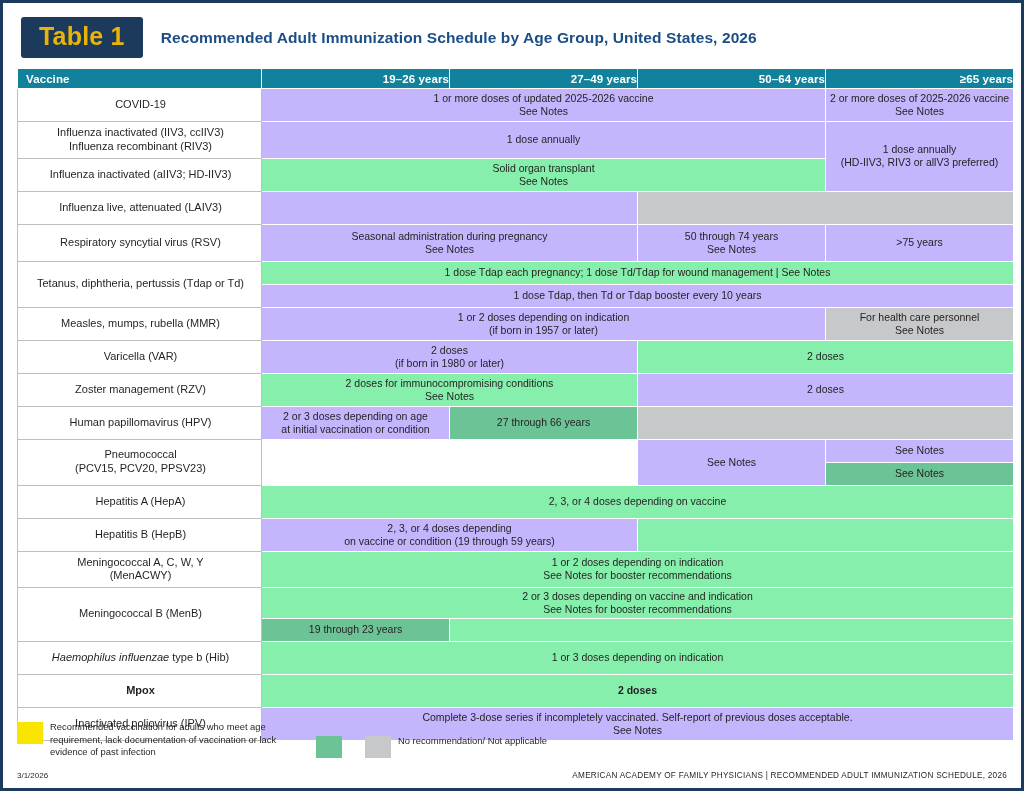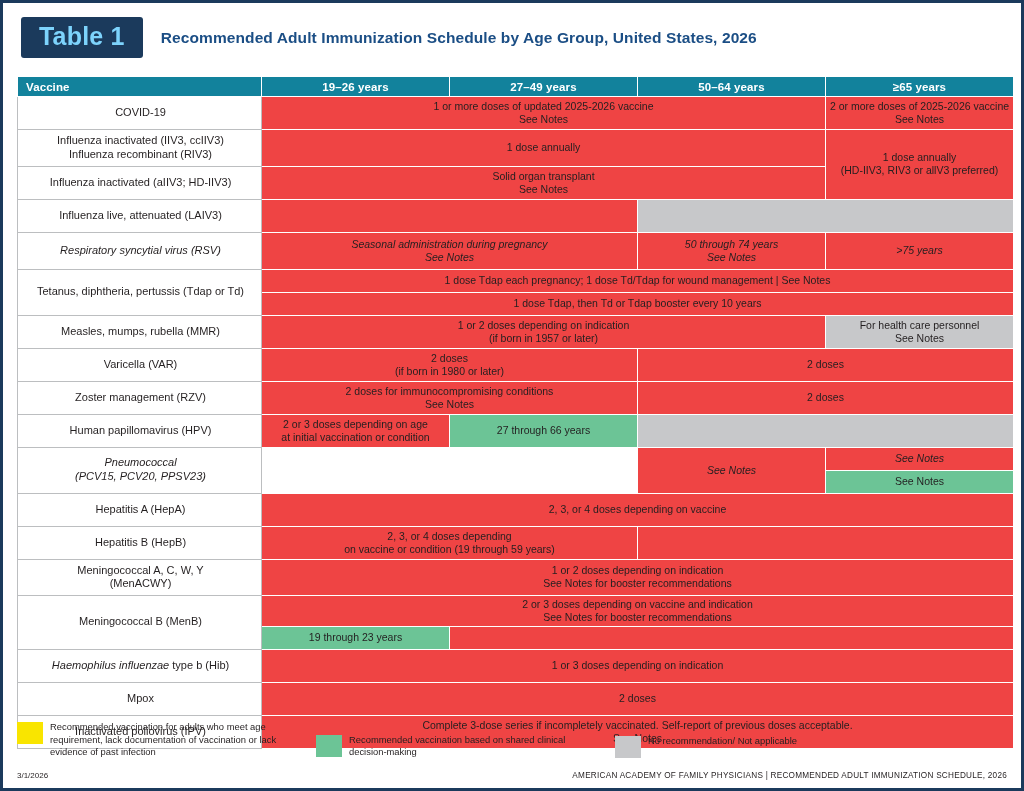--- a/index.html
+++ b/index.html
@@ -18,55 +18,55 @@
     padding:0;
     overflow:hidden;
   }
   
   .header{
     display:flex;align-items:center;
     padding:14px 0 10px 18px;
   }
   .table-badge{
     background:#1b3a5c;
-    color:#7dd3fc;
+    color:#eab308;
     font-size:25px;
     font-weight:bold;
     letter-spacing:.2px;
     padding:7px 18px 9px 18px;
     border-radius:3px;
     line-height:1;
   }
   .header-title{
     margin-left:18px;
     color:#1b4e85;
     font-size:15.5px;
     font-weight:bold;
     letter-spacing:.1px;
     text-align:right;
   }
   
   .tbl{
-    margin:8px 14px;
+    margin:0 14px;
     border-collapse:collapse;
     width:996px;
     table-layout:fixed;
   }
   .tbl td,.tbl th{
     border:1px solid #ffffff;
     padding:0;
     vertical-align:middle;
   }
   thead th{
     background:#12829c;
     color:#ffffff;
     font-size:11.5px;
     font-weight:bold;
     height:19px;
-    text-align:center;
+    text-align:right;
     border:1px solid #ffffff;
     letter-spacing:.1px;
   }
   thead th.vaccine-head{
     text-align:left;
     padding-left:8px;
   }
   td.vac{
     background:#ffffff;
     color:#231f20;
@@ -79,22 +79,22 @@
     border-bottom:1px solid #bcbec0;
     line-height:1.25;
   }
   td.cell{
     font-size:10.5px;
     text-align:center;
     line-height:1.22;
     color:#231f20;
     padding:2px 3px;
   }
-  .yellow{background:#ef4444;}
-  .blue{background:#ef4444;}
+  .yellow{background:#c4b5fd;}
+  .blue{background:#86efac;}
   .green{background:#6cc496;}
   .gray{background:#c7c8ca;}
   .white{background:#ffffff;}
   .it{font-style:italic;}
   
   .legend{
     position:absolute;
     left:14px;right:14px;bottom:30px;
     display:flex;
     align-items:flex-end;
@@ -170,21 +170,21 @@
         </tr>
         <tr style="height: 33px;">
           <td class="vac">Influenza inactivated (aIIV3; HD-IIV3)</td>
           <td class="cell blue" colspan="3">Solid organ transplant<br>See Notes</td>
         </tr>
         <tr style="height: 33px;">
           <td class="vac">Influenza live, attenuated (LAIV3)</td>
           <td class="cell yellow" colspan="2"></td>
           <td class="cell gray" colspan="2"></td>
         </tr>
-        <tr style="height: 37px; font-style: italic;">
+        <tr style="height: 37px;">
           <td class="vac">Respiratory syncytial virus (RSV)</td>
           <td class="cell yellow" colspan="2">Seasonal administration during pregnancy<br>See Notes</td>
           <td class="cell yellow">50 through 74 years<br>See Notes</td>
           <td class="cell yellow">&gt;75 years</td>
         </tr>
         <tr style="height: 23px;">
           <td class="vac" rowspan="2">Tetanus, diphtheria, pertussis (Tdap or Td)</td>
           <td class="cell blue" colspan="4">1 dose Tdap each pregnancy; 1 dose Td/Tdap for wound management | See Notes</td>
         </tr>
         <tr style="height: 23px;">
@@ -204,21 +204,21 @@
           <td class="vac">Zoster management (RZV)</td>
           <td class="cell blue" colspan="2">2 doses for immunocompromising conditions<br>See Notes</td>
           <td class="cell yellow" colspan="2">2 doses</td>
         </tr>
         <tr style="height: 33px;">
           <td class="vac">Human papillomavirus (HPV)</td>
           <td class="cell yellow">2 or 3 doses depending on age<br>at initial vaccination or condition</td>
           <td class="cell green">27 through 66 years</td>
           <td class="cell gray" colspan="2"></td>
         </tr>
-        <tr style="height: 23px; font-style: italic;">
+        <tr style="height: 23px;">
           <td class="vac" rowspan="2">Pneumococcal<br>(PCV15, PCV20, PPSV23)</td>
           <td class="cell white" colspan="2" rowspan="2"></td>
           <td class="cell yellow" rowspan="2">See Notes</td>
           <td class="cell yellow">See Notes</td>
         </tr>
         <tr style="height: 23px;">
           <td class="cell green">See Notes</td>
         </tr>
         <tr style="height: 33px;">
           <td class="vac">Hepatitis A (HepA)</td>
@@ -238,39 +238,38 @@
           <td class="cell blue" colspan="4">2 or 3 doses depending on vaccine and indication<br>See Notes for booster recommendations</td>
         </tr>
         <tr style="height: 23px;">
           <td class="cell green">19 through 23 years</td>
           <td class="cell blue" colspan="3"></td>
         </tr>
         <tr style="height: 33px;">
           <td class="vac"><span class="it">Haemophilus influenzae</span> type b (Hib)</td>
           <td class="cell blue" colspan="4">1 or 3 doses depending on indication</td>
         </tr>
-        <tr style="height: 33px;">
+        <tr style="height: 33px; font-weight: bold;">
           <td class="vac">Mpox</td>
           <td class="cell blue" colspan="4">2 doses</td>
         </tr>
         <tr style="height: 33px;">
           <td class="vac">Inactivated poliovirus (IPV)</td>
           <td class="cell yellow" colspan="4">Complete 3-dose series if incompletely vaccinated. Self-report of previous doses acceptable.<br>See Notes</td>
         </tr>
       </tbody>
   </table>
 
   <div class="legend">
     <div class="legend-item">
       <div class="sw" style="background:#f9e500"></div>
       <div class="legend-text">Recommended vaccination for adults who meet age requirement, lack documentation of vaccination or lack evidence of past infection</div>
     </div>
     <div class="legend-item">
       <div class="sw" style="background:#6cc496"></div>
-      <div class="legend-text">Recommended vaccination based on shared clinical decision-making</div>
     </div>
     <div class="legend-item">
       <div class="sw" style="background:#c7c8ca"></div>
       <div class="legend-text">No recommendation/ Not applicable</div>
     </div>
   </div>
 
   <div class="foot">
     <div class="foot-date">3/1/2026</div>
     <div class="foot-right">American Academy of Family Physicians | Recommended Adult Immunization Schedule, 2026</div>

